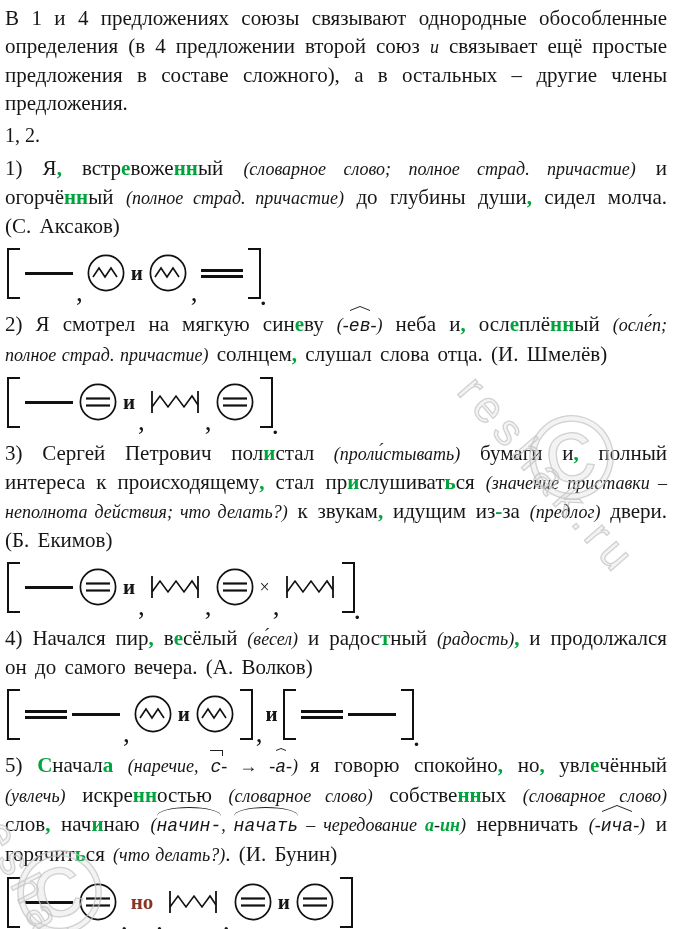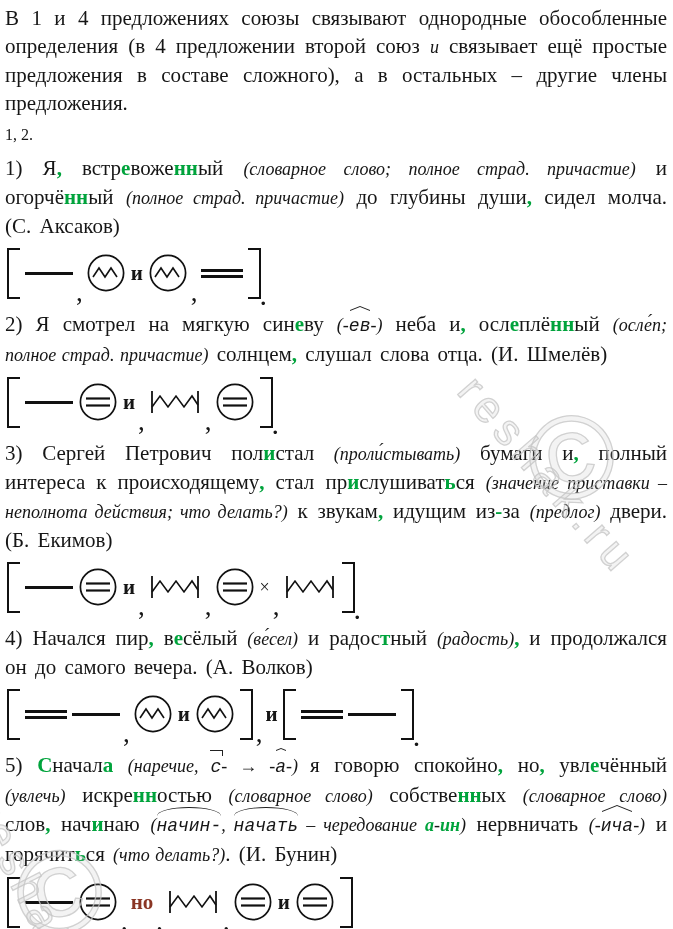--- a/index.html
+++ b/index.html
@@ -16,21 +16,21 @@
   p.sent, p.intro{
     margin:0 0 3px 0;
     font-size:21px;
     line-height:28px;
     text-align:justify;
     word-spacing:3px;
     position:relative;
     z-index:1;
   }
   .task{
-    font-size:16px;line-height:30px;margin:2px 0 4px 0;position:relative;z-index:1;
+    font-size:20px;line-height:30px;margin:2px 0 4px 0;position:relative;z-index:1;
   }
   .rn{}
   .rg{color:var(--green,#00a33c);font-weight:700;}
   .ri{font-style:italic;font-size:18px;word-spacing:1px;}
   
   .hat,.pre,.arc{position:relative;display:inline-block;font-family:Liberation Mono, monospace;}
   .hat::before{
     content:"";position:absolute;top:-4px;left:4%;width:46%;height:6px;
     border-top:1.6px solid #222;transform:skewY(-22deg);
   }

